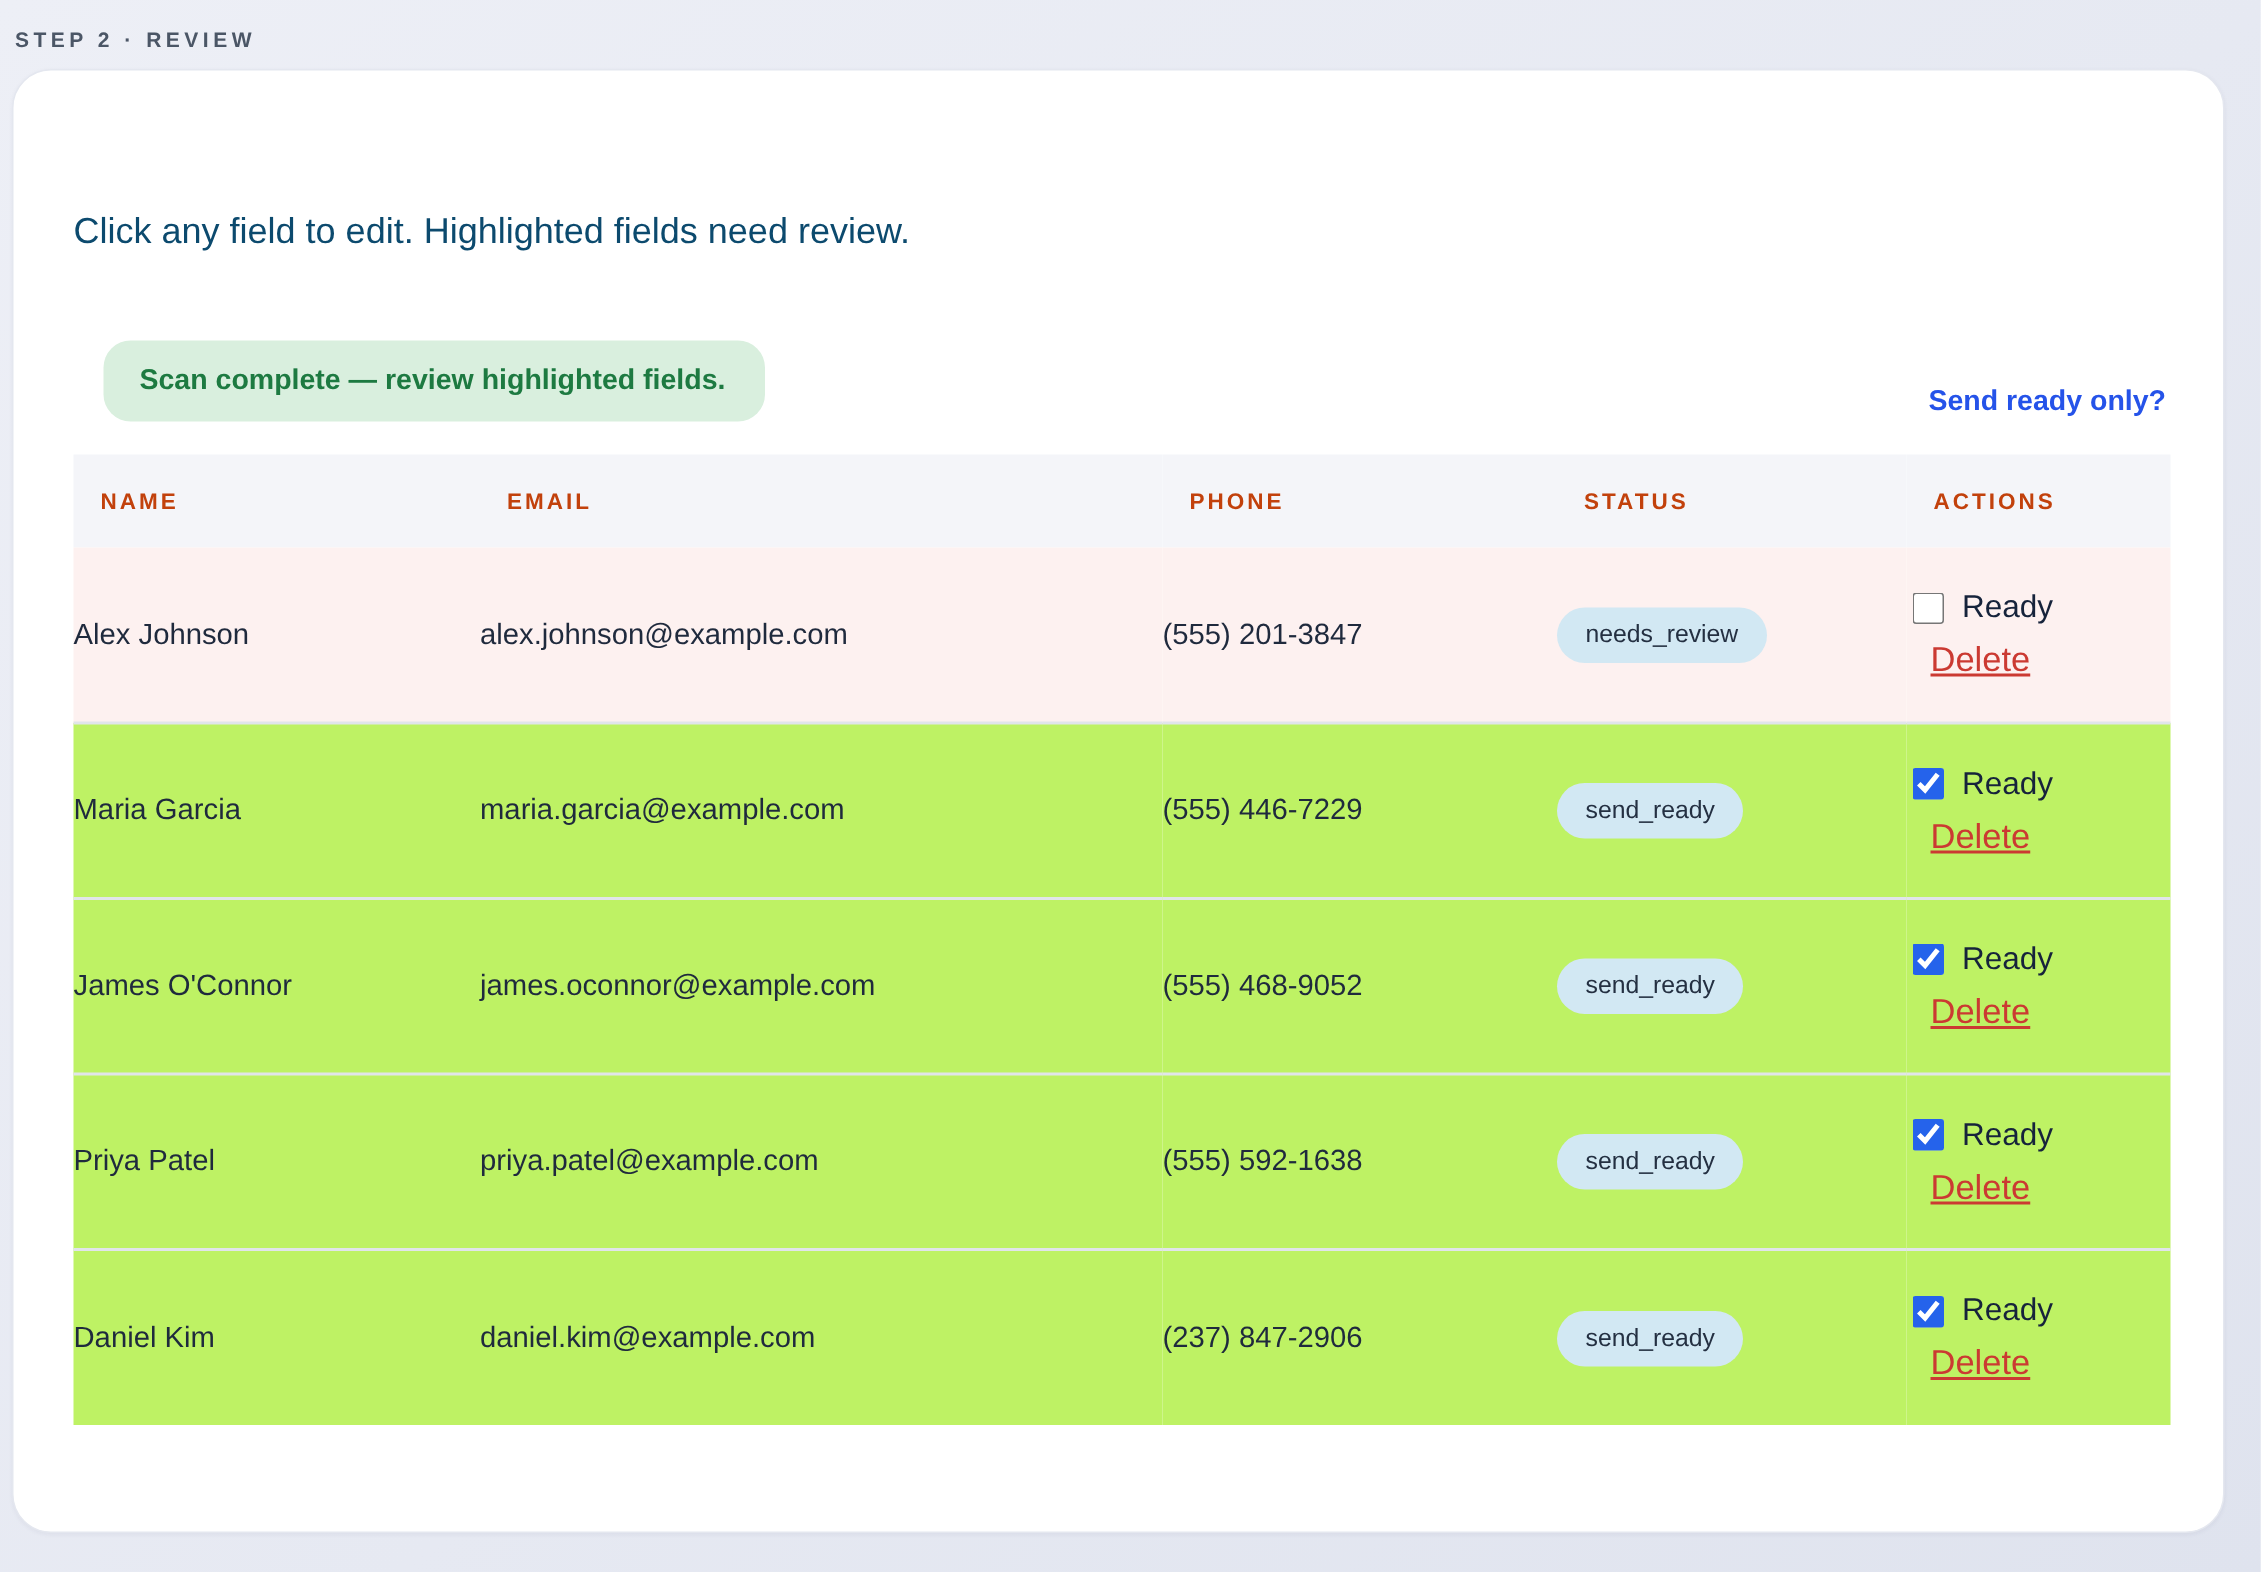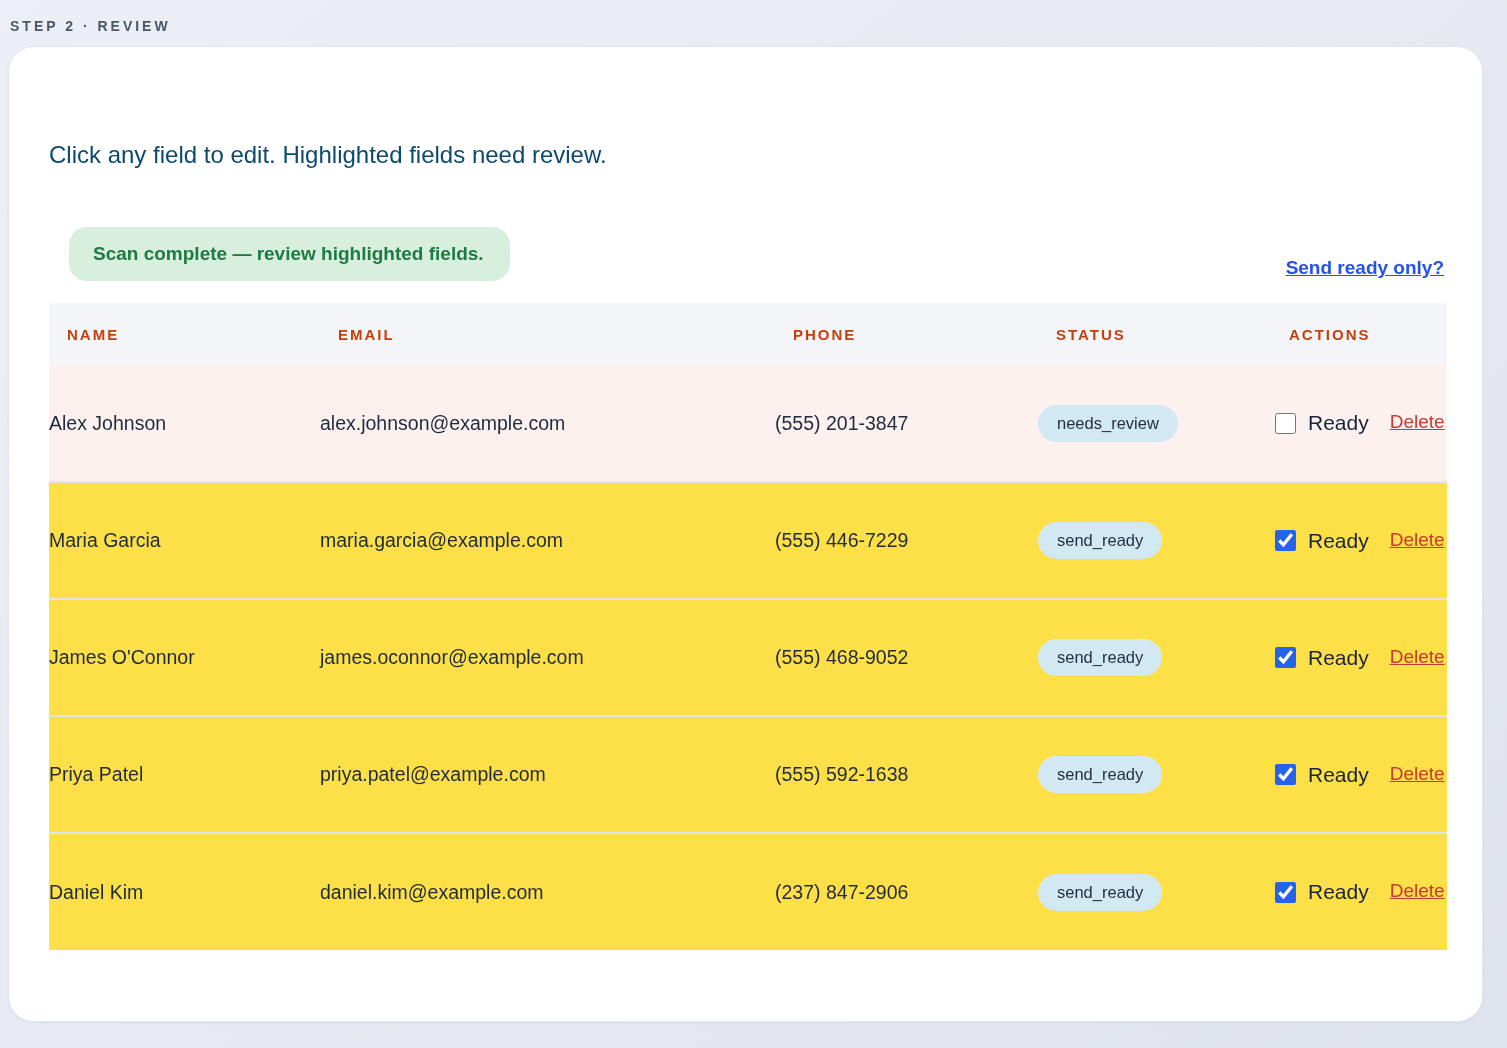--- a/index.html
+++ b/index.html
@@ -49,21 +49,20 @@
     font-weight: 700;
     font-size: 19px;
     border-radius: 18px;
     padding: 16px 26px 16px 24px;
     margin-left: 20px;
   }
   .send-ready-link {
     font-size: 19px;
     font-weight: 700;
     color: #2553e9;
-    text-decoration: underline;
     align-self: flex-end;
     margin-bottom: 2px;
     cursor: pointer;
   }
   table.leads {
     margin-top: 22px;
     width: 1398px;
     border-collapse: collapse;
     table-layout: fixed;
   }
@@ -78,51 +77,52 @@
     padding-left: 18px;
   }
   table.leads td {
     font-size: 19.5px;
     color: #1f2a3d;
     vertical-align: middle;
   }
   table.leads tbody tr { height: 117px; }
   table.leads tbody tr:not(:last-child) td { border-bottom: 2px solid #e1e5ea; }
   tr.row-review { background: #fdf1f0; }
-  tr.row-ready  { background: #fde047; }
+  tr.row-ready  { background: #bef264; }
   .status-badge {
     display: inline-block;
     background: #d2e8f3;
     color: #243042;
     font-size: 16.5px;
     border-radius: 999px;
     padding: 9px 19px;
   }
   .actions-cell { padding-left: 0 !important; }
   .actions-stack {
     display: flex;
+    flex-direction: column;
     align-items: flex-start;
     gap: 9px;
     padding-left: 4px;
   }
   .ready-line {
     display: flex;
     align-items: center;
     gap: 12px;
     font-size: 21px;
     color: #16233b;
   }
   .ready-line input[type="checkbox"] {
     width: 21px; height: 21px;
     accent-color: #2563eb;
     cursor: pointer;
   }
   .delete-link {
     margin-left: 12px;
-    font-size: 19px;
+    font-size: 23px;
     color: #cb3a32;
     text-decoration: underline;
     cursor: pointer;
     text-align: center;
   }
 </style>
 </head>
 <body>
 
 <div class="step-label">STEP 2 · REVIEW</div>

